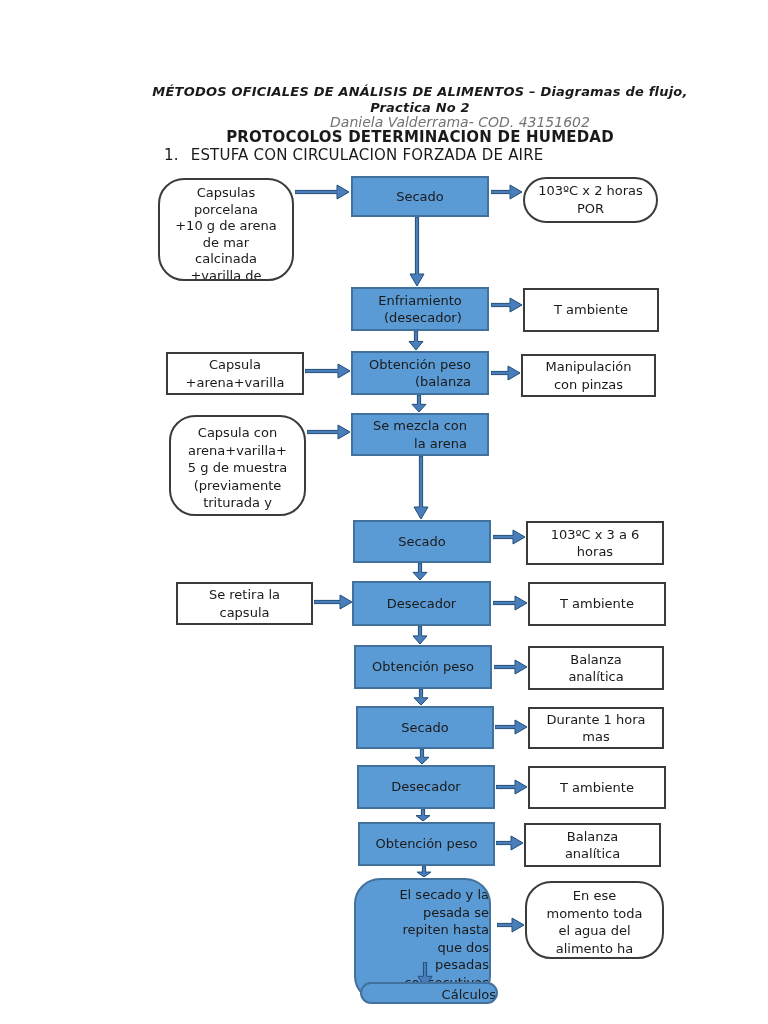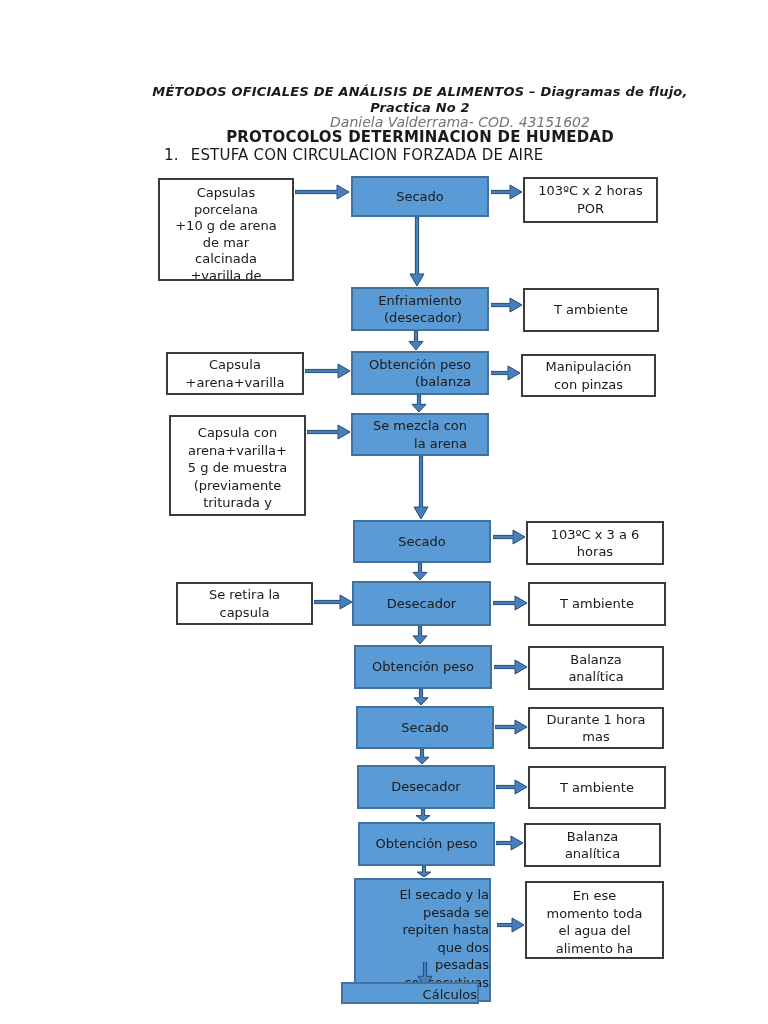--- a/index.html
+++ b/index.html
@@ -15,21 +15,21 @@
   .t-section{position:absolute;font-size:15px;font-weight:normal;letter-spacing:.2px;}
   .t-section .num{margin-right:12px;}
   
   .node{
     position:absolute;box-sizing:border-box;font-size:13px;line-height:17.5px;
     text-align:center;white-space:pre-line;overflow:hidden;z-index:1;
     display:flex;align-items:center;justify-content:center;
   }
   .node.process{background:var(--fill);border:2px solid var(--pborder);text-align:right;}
   .node.side{background:#ffffff;border:2px solid var(--sborder);}
-  .node.clip{display:block;align-items:normal;}
+  .node.clip{display:block;align-items:normal;border-radius:26px;}
   .arrow{position:absolute;z-index:2;}
 </style>
 </head>
 <body>
 
 <div id="page" style="--fill: #5B9BD5; --pborder: #41719C; --sborder: #3B3B3B; color: rgb(26, 26, 26);">
   <div class="hline t-main" style="top:84px">MÉTODOS OFICIALES DE ANÁLISIS DE ALIMENTOS – Diagramas de flujo,</div>
   <div class="hline t-main" style="top:100px">Practica No 2</div>
   <div class="hline t-author" style="top:115px">Daniela Valderrama- COD. 43151602</div>
   <div class="hline t-proto" style="top:130px">PROTOCOLOS DETERMINACION DE HUMEDAD</div>
@@ -48,21 +48,21 @@
       <div class="node process" style="left: 318px; top: 645px; width: 138px; height: 44px;">Obtención peso</div>
       <div class="node process" style="left: 320px; top: 706px; width: 138px; height: 43px;">Secado</div>
       <div class="node process" style="left: 321px; top: 765px; width: 138px; height: 44px;">Desecador</div>
       <div class="node process" style="left: 322px; top: 822px; width: 137px; height: 44px;">Obtención peso</div>
       <div class="node process clip" style="left: 318px; top: 878px; width: 137px; height: 124px; padding-top: 6px;">El secado y la
 pesada se
 repiten hasta
 que dos
 pesadas
 consecutivas</div>
-      <div class="node process clip" style="left: 305px; top: 982px; width: 138px; height: 22px; z-index: 3; padding-top: 2px;">Cálculos</div>
+      <div class="node process clip" style="left: 324px; top: 982px; width: 138px; height: 22px; z-index: 3; padding-top: 2px;">Cálculos</div>
       <div class="node side clip" style="left: 122px; top: 178px; width: 136px; height: 103px; padding-top: 5px; line-height: 16.5px;">Capsulas
 porcelana
 +10 g de arena
 de mar
 calcinada
 +varilla de</div>
       <div class="node side" style="left: 130px; top: 352px; width: 138px; height: 43px;">Capsula
 +arena+varilla</div>
       <div class="node side clip" style="left: 133px; top: 415px; width: 137px; height: 101px; padding-top: 7px;">Capsula con
 arena+varilla+

